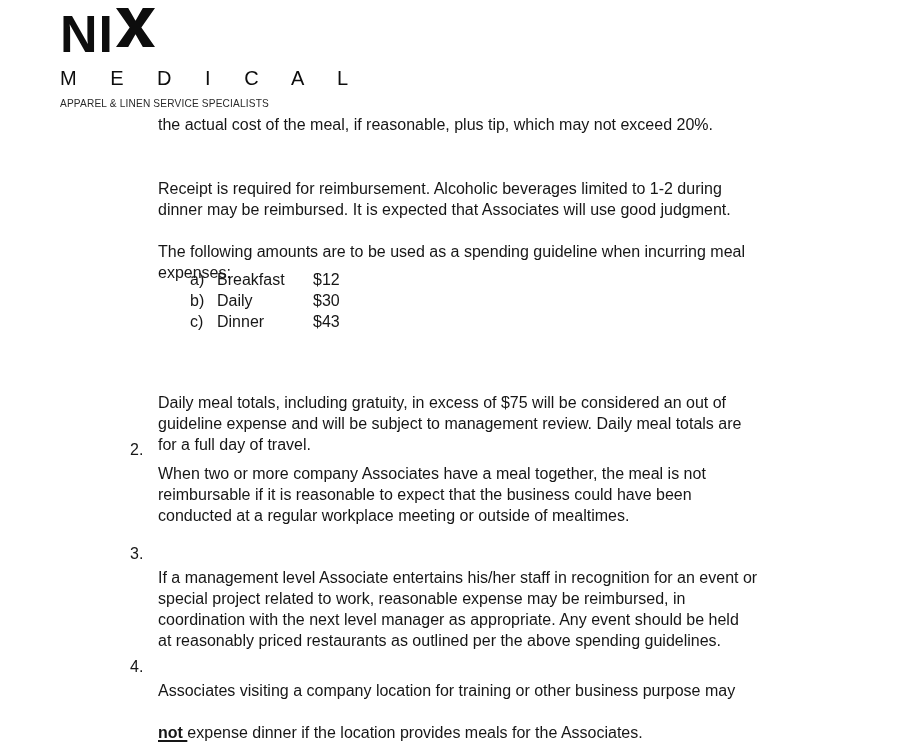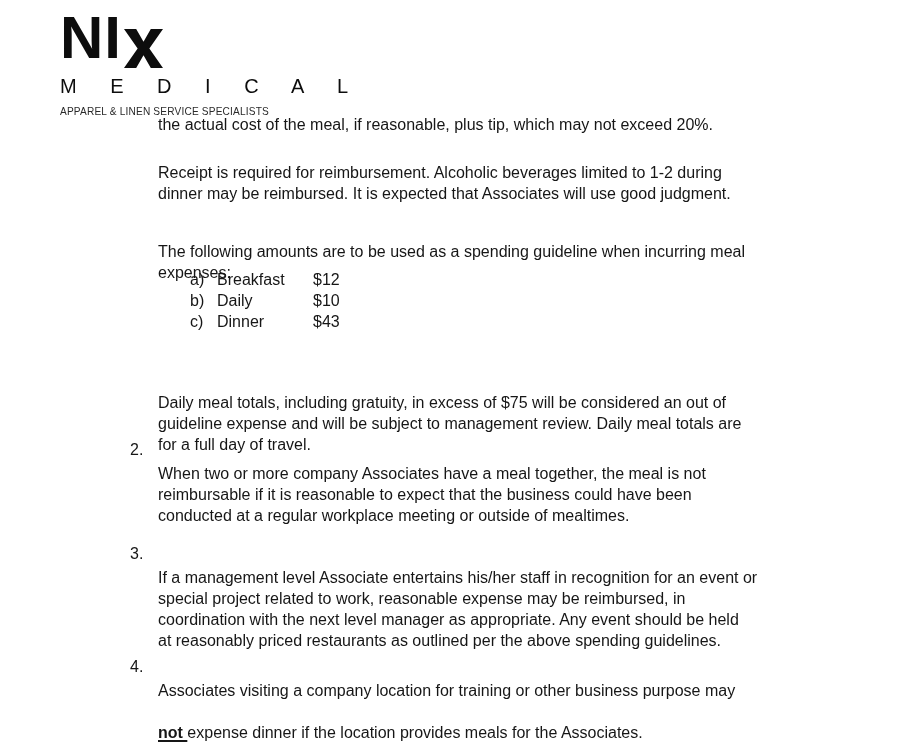--- a/index.html
+++ b/index.html
@@ -13,23 +13,23 @@
     position: relative;
     overflow: hidden;
     font-family: "Liberation Sans", "DejaVu Sans", sans-serif;
     color: #161616;
   }
   .abs { position: absolute; }
 
   
   .logo-wordmark {
     display: flex;
-    align-items: flex-end;
+    align-items: flex-start;
     font-weight: bold;
-    font-size: 60px;
+    font-size: 52px;
     line-height: 1;
     letter-spacing: 1px;
     color: #0d0d0d;
   }
   .logo-wordmark .x-glyph {
     display: inline-block;
     width: 41px;
     height: 39px;
     margin: 0 1px;
   }
@@ -90,36 +90,36 @@
     <svg class="x-glyph" viewBox="0 0 40 40" aria-hidden="true">
       <polygon points="0,0 12.5,0 20,13 27.5,0 40,0 26,20 40,40 27.5,40 20,27 12.5,40 0,40 14,20" fill="#0d0d0d"></polygon>
     </svg>
   </div>
   <div class="logo-subtitle" style="margin-top:7px;">M E D I C A L</div>
   <div class="logo-tagline" style="margin-top:7px;">APPAREL &amp; LINEN SERVICE SPECIALISTS</div>
 </div>
 
 <div class="abs para" style="left:158px; top:90px;">the actual cost of the meal, if reasonable, plus tip, which may not exceed 20%.</div>
 
-<div class="abs para" style="left:158px; top:138px;">Receipt is required for reimbursement. Alcoholic beverages limited to 1-2 during
+<div class="abs para" style="left:158px; top:154px;">Receipt is required for reimbursement. Alcoholic beverages limited to 1-2 during
 dinner may be reimbursed.  It is expected that Associates will use good judgment.</div>
 
 <div class="abs para" style="left:158px; top:217px;">The following amounts are to be used as a spending guideline when incurring meal
 expenses:</div>
 
 <div class="abs" style="left:190px; top:269px;">
   <div class="meal-row">
     <span class="meal-label">a)</span>
     <span class="meal-name">Breakfast</span>
     <span class="meal-amount">$12</span>
   </div>
   <div class="meal-row">
     <span class="meal-label">b)</span>
     <span class="meal-name">Daily</span>
-    <span class="meal-amount">$10</span>
+    <span class="meal-amount">$30</span>
   </div>
   <div class="meal-row">
     <span class="meal-label">c)</span>
     <span class="meal-name">Dinner</span>
     <span class="meal-amount">$43</span>
   </div>
 </div>
 
 <div class="abs para" style="left:158px; top:368px;">Daily meal totals, including gratuity, in excess of $75 will be considered an out of
 guideline expense and will be subject to management review. Daily meal totals are

